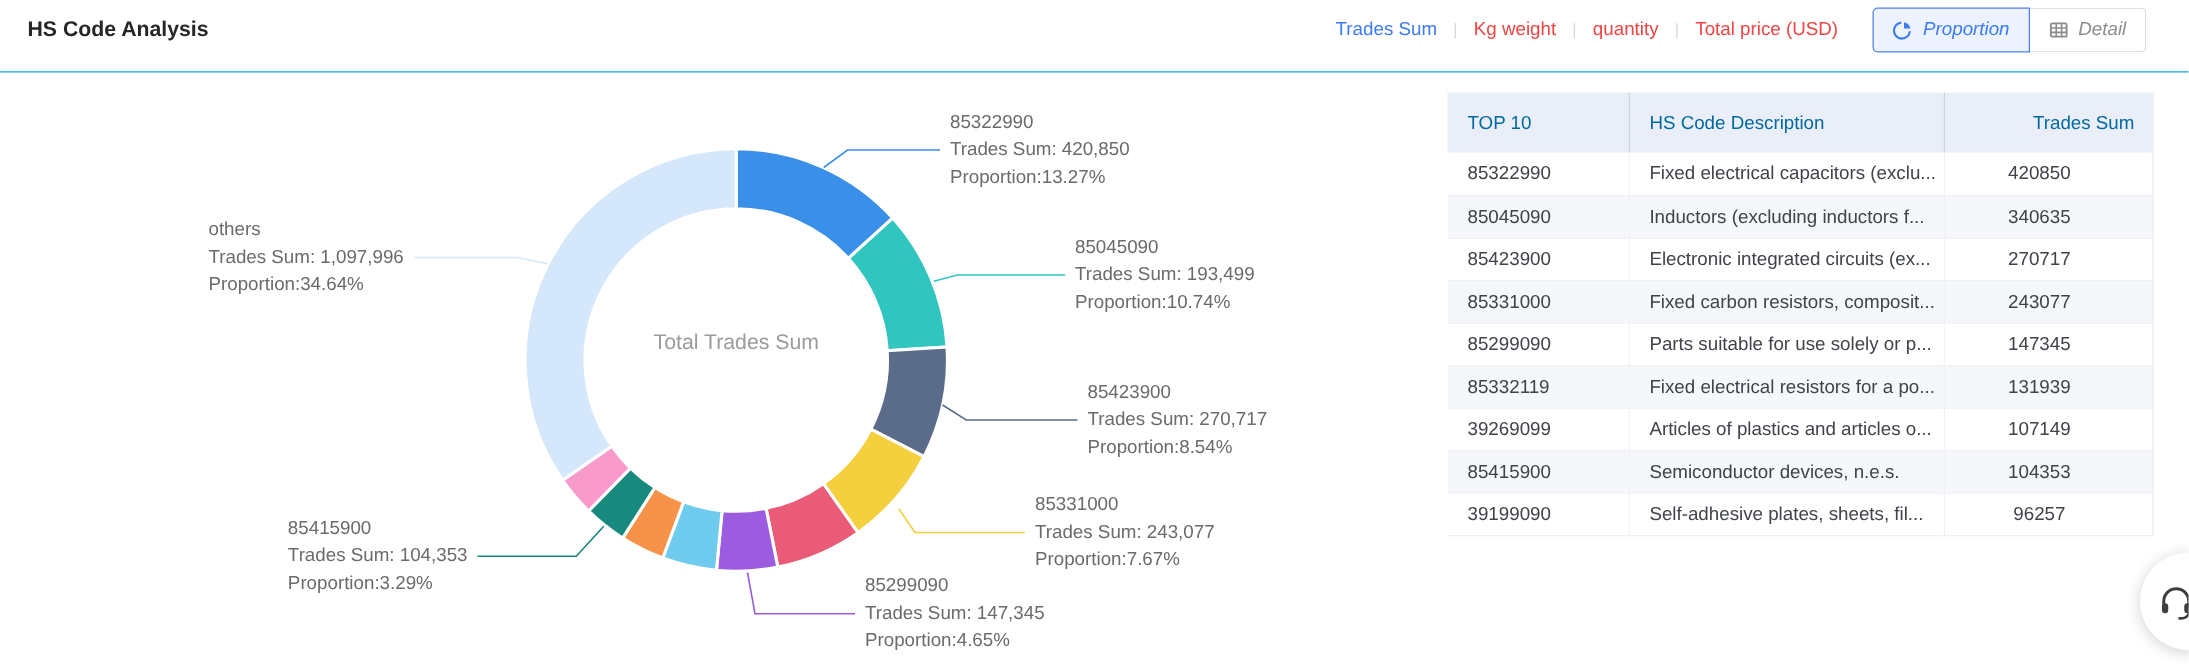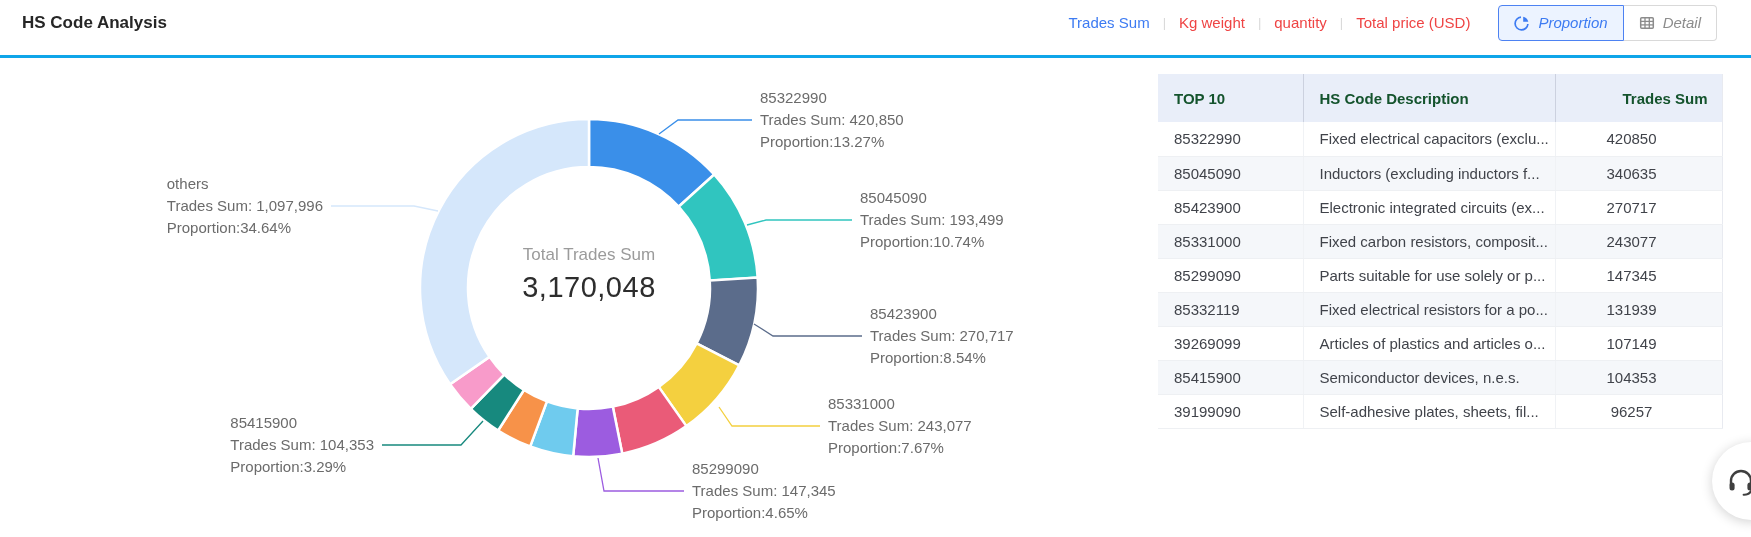--- a/index.html
+++ b/index.html
@@ -1,20 +1,20 @@
 <!DOCTYPE html>
 <html><head>
 <meta charset="utf-8">
 <style>
   html,body{margin:0;padding:0;background:#fff;}
   .page{position:relative;width:1751px;height:537px;background:#fff;overflow:hidden;
         font-family:"Liberation Sans","DejaVu Sans",sans-serif;}
   
   .header{position:absolute;top:0;left:0;width:1751px;height:58px;box-sizing:border-box;
-          border-bottom:3px solid #0ea5e9;display:flex;align-items:center;
+          border-bottom:1px solid #0ea5e9;display:flex;align-items:center;
           padding:0 34px 10px 22px;}
   .title{font-size:17px;font-weight:700;color:#262626;}
   .tabs{margin-left:auto;display:flex;align-items:center;font-size:15px;white-space:nowrap;}
   .tab{color:#ef4444;cursor:pointer;}
   .tab.active{color:#3d7bf2;}
   .tab-sep{color:#d9d9d9;margin:0 13px;font-size:13px;}
   .btn-group{display:flex;margin-left:28px;}
   .vbtn{display:flex;align-items:center;gap:8px;height:36px;padding:0 15px;font-size:15px;
         background:#fff;border:1px solid #d9d9d9;color:#8c8c8c;cursor:pointer;box-sizing:border-box;font-style:italic;}
   .vbtn.left{border-radius:4px 0 0 4px;}
@@ -23,21 +23,21 @@
   
   .chart-layer{position:absolute;left:0;top:58px;width:1751px;height:479px;}
   #chart-svg{position:absolute;left:0;top:-58px;}
   .center-label{position:absolute;left:589px;top:216px;transform:translate(-50%,-50%);text-align:center;}
   .center-label .t{font-size:17px;color:#9b9b9b;}
   .center-label .v{font-size:29px;color:#2d2d2d;margin-top:6px;letter-spacing:.5px;}
   .callout{position:absolute;font-size:15px;line-height:22px;color:#6b6b6b;white-space:nowrap;}
   
   .hs-table{position:absolute;left:1158px;top:74px;border-collapse:collapse;table-layout:fixed;
             font-size:15px;border-right:1px solid #e8eaf0;}
-  .hs-table th{background:#e9eef9;height:48px;font-weight:700;color:#14532d;text-align:left;
+  .hs-table th{background:#e9eef9;height:48px;font-weight:400;color:#0369a1;text-align:left;
                padding:0 0 0 16px;border-right:1px solid #ccd1df;box-sizing:border-box;}
   .hs-table th.num{text-align:right;padding:0 14px 0 0;border-right:none;}
   .hs-table td{height:34px;padding:0 0 0 16px;color:#40434a;border-bottom:1px solid #eef0f3;
                border-right:1px solid #f0f2f5;white-space:nowrap;overflow:hidden;box-sizing:border-box;}
   .hs-table td.num{text-align:center;padding:0 14px 0 0;border-right:none;}
   .hs-table tr:nth-child(even) td{background:#f5f7fa;}
   
   .support-fab{position:absolute;left:1712px;top:442px;width:78px;height:78px;border-radius:50%;
                background:#fff;box-shadow:0 2px 12px rgba(0,0,0,.18);display:flex;align-items:center;
                padding-left:13px;box-sizing:border-box;cursor:pointer;}
@@ -99,21 +99,20 @@
           <polyline points="747,225 766,220 852,220" fill="none" stroke="#30c5bf" stroke-width="1.3"></polyline>
           <polyline points="754,324 773,336 862,336" fill="none" stroke="#5b6c8b" stroke-width="1.3"></polyline>
           <polyline points="719,407 732,426 820,426" fill="none" stroke="#f4d03f" stroke-width="1.3"></polyline>
           <polyline points="598,458 604,491 684,491" fill="none" stroke="#9c5ce0" stroke-width="1.3"></polyline>
           <polyline points="483,421 461,445 382,445" fill="none" stroke="#17897e" stroke-width="1.3"></polyline>
           <polyline points="438,211 414,206 331,206" fill="none" stroke="#d5e7fb" stroke-width="1.3"></polyline>
         </g>
     </svg>
     <div class="center-label">
       <div class="t">Total Trades Sum</div>
-      <div class="v">3,170,048</div>
     </div>
     <div id="callouts">
         <div class="callout" style="left: 760px; top: 62px; transform: translateY(-50%);">
           <div>85322990</div>
           <div>Trades Sum: 420,850</div>
           <div>Proportion:13.27%</div>
         </div>
         <div class="callout" style="left: 860px; top: 162px; transform: translateY(-50%);">
           <div>85045090</div>
           <div>Trades Sum: 193,499</div>

